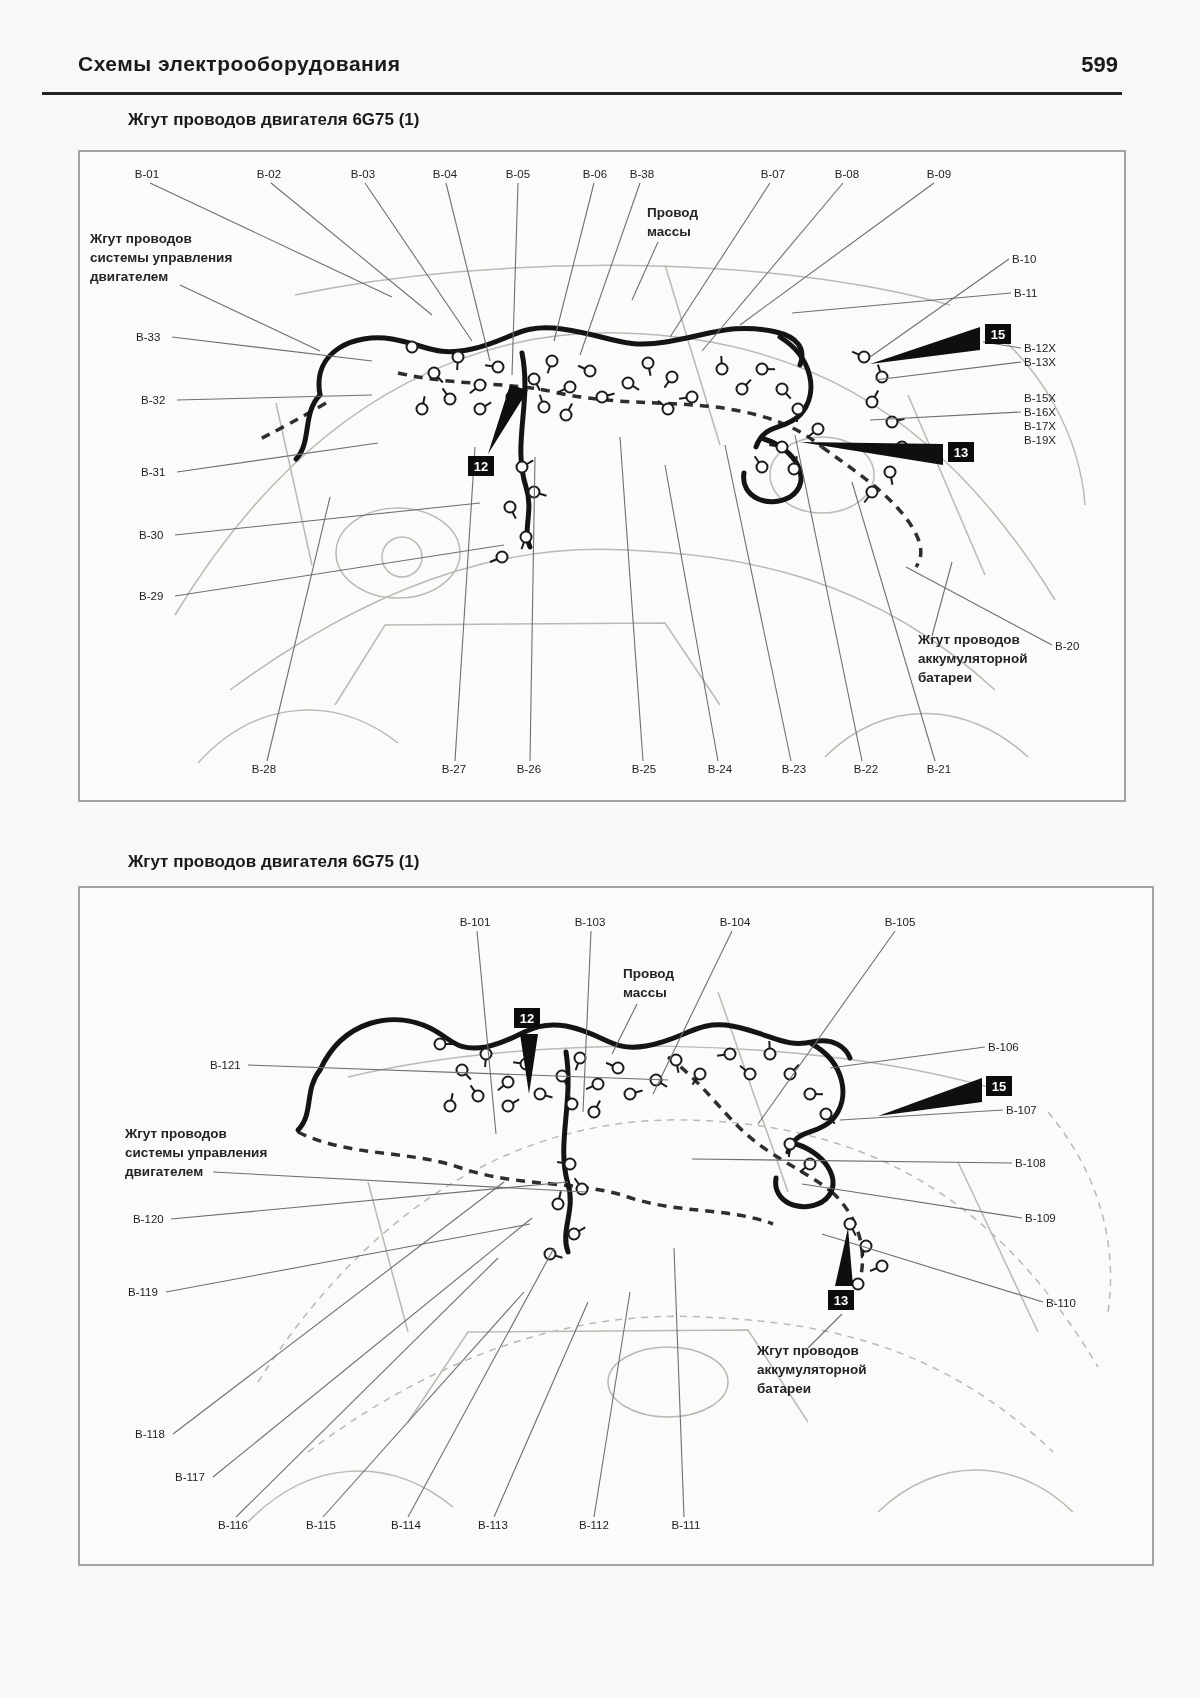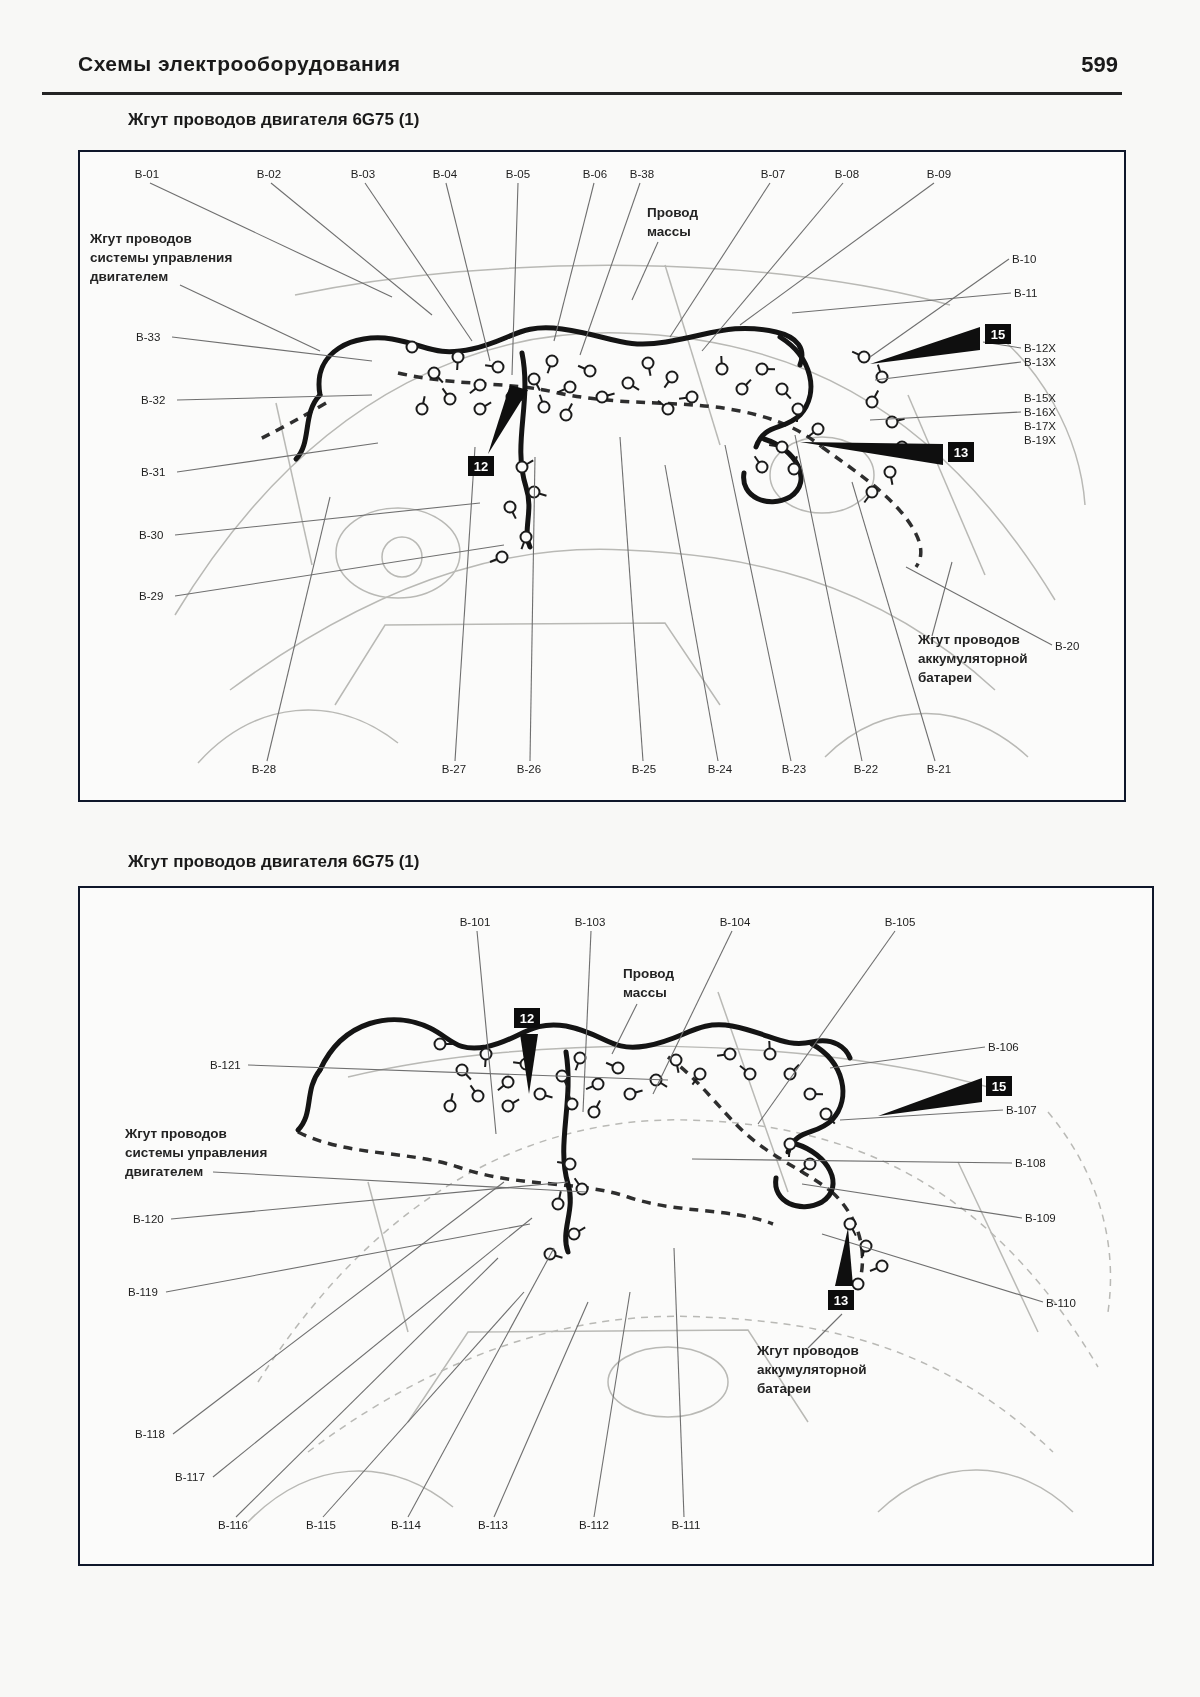--- a/index.html
+++ b/index.html
@@ -4,21 +4,21 @@
 <style>
   html,body{margin:0;padding:0;background:#e9e9e7;}
   .page{position:relative;width:1200px;height:1697px;margin:0 auto;background:#f8f8f6;
         font-family:"Liberation Sans",sans-serif;color:#1a1a1a;overflow:hidden;}
   .header{position:absolute;top:52px;left:78px;width:1044px;height:30px;}
   .htitle{position:absolute;left:0;right:0;top:0;text-align:left;font-size:21px;font-weight:bold;letter-spacing:.5px;}
   .pagenum{position:absolute;right:4px;top:0;font-size:22px;font-weight:bold;}
   .hrule{position:absolute;top:92px;left:42px;width:1080px;height:3px;background:#242424;}
   .section-title{position:absolute;left:80px;font-size:17px;font-weight:bold;margin-left:48px;}
   .s1{top:110px;} .s2{top:852px;}
-  .frame{position:absolute;left:78px;width:1044px;border:2px solid #0f172a;background:#fbfbfa;box-sizing:content-box;}
+  .frame{position:absolute;left:78px;width:1044px;border:2px solid #a3a3a3;background:#fbfbfa;box-sizing:content-box;}
   .f1{top:150px;height:648px;} .f2{top:886px;height:676px;padding-left:28px;}
   .frame svg{display:block;width:100%;height:100%;}
   .lbl{font-family:"Liberation Sans",sans-serif;font-size:11.5px;fill:#222;}
   .note{font-family:"Liberation Sans",sans-serif;font-size:13.5px;font-weight:bold;fill:#242424;}
   .badge-num{font-family:"Liberation Sans",sans-serif;font-size:13px;font-weight:bold;fill:#ffffff;}
   .leader{stroke:#6f6f6f;stroke-width:1.1;fill:none;}
   .sketch path,.sketch ellipse,.sketch circle,.sketch line{stroke:#b9b9b5;stroke-width:1.5;fill:none;}
   .sketch .sd{stroke-dasharray:7 6;}
   .dash path{stroke:#2e2e2e;stroke-width:3.5;fill:none;stroke-dasharray:9 7;}
   .harness path{stroke:#141414;stroke-width:5;fill:none;stroke-linecap:round;}

